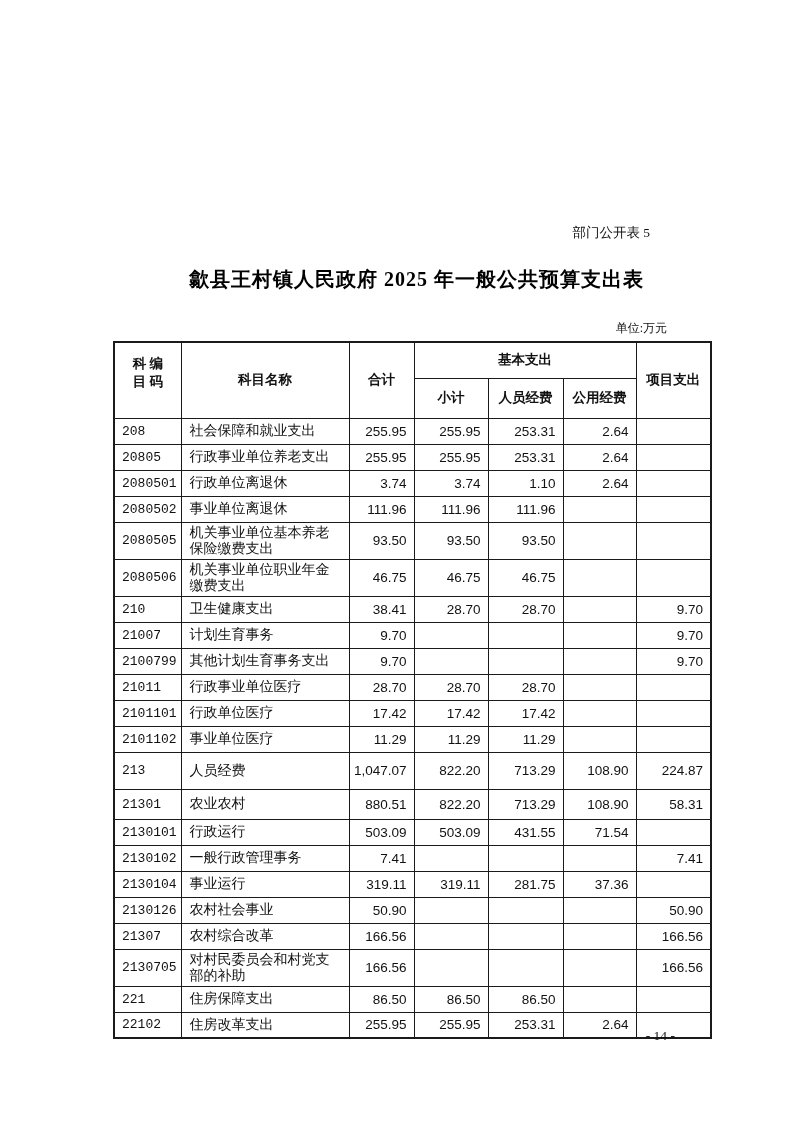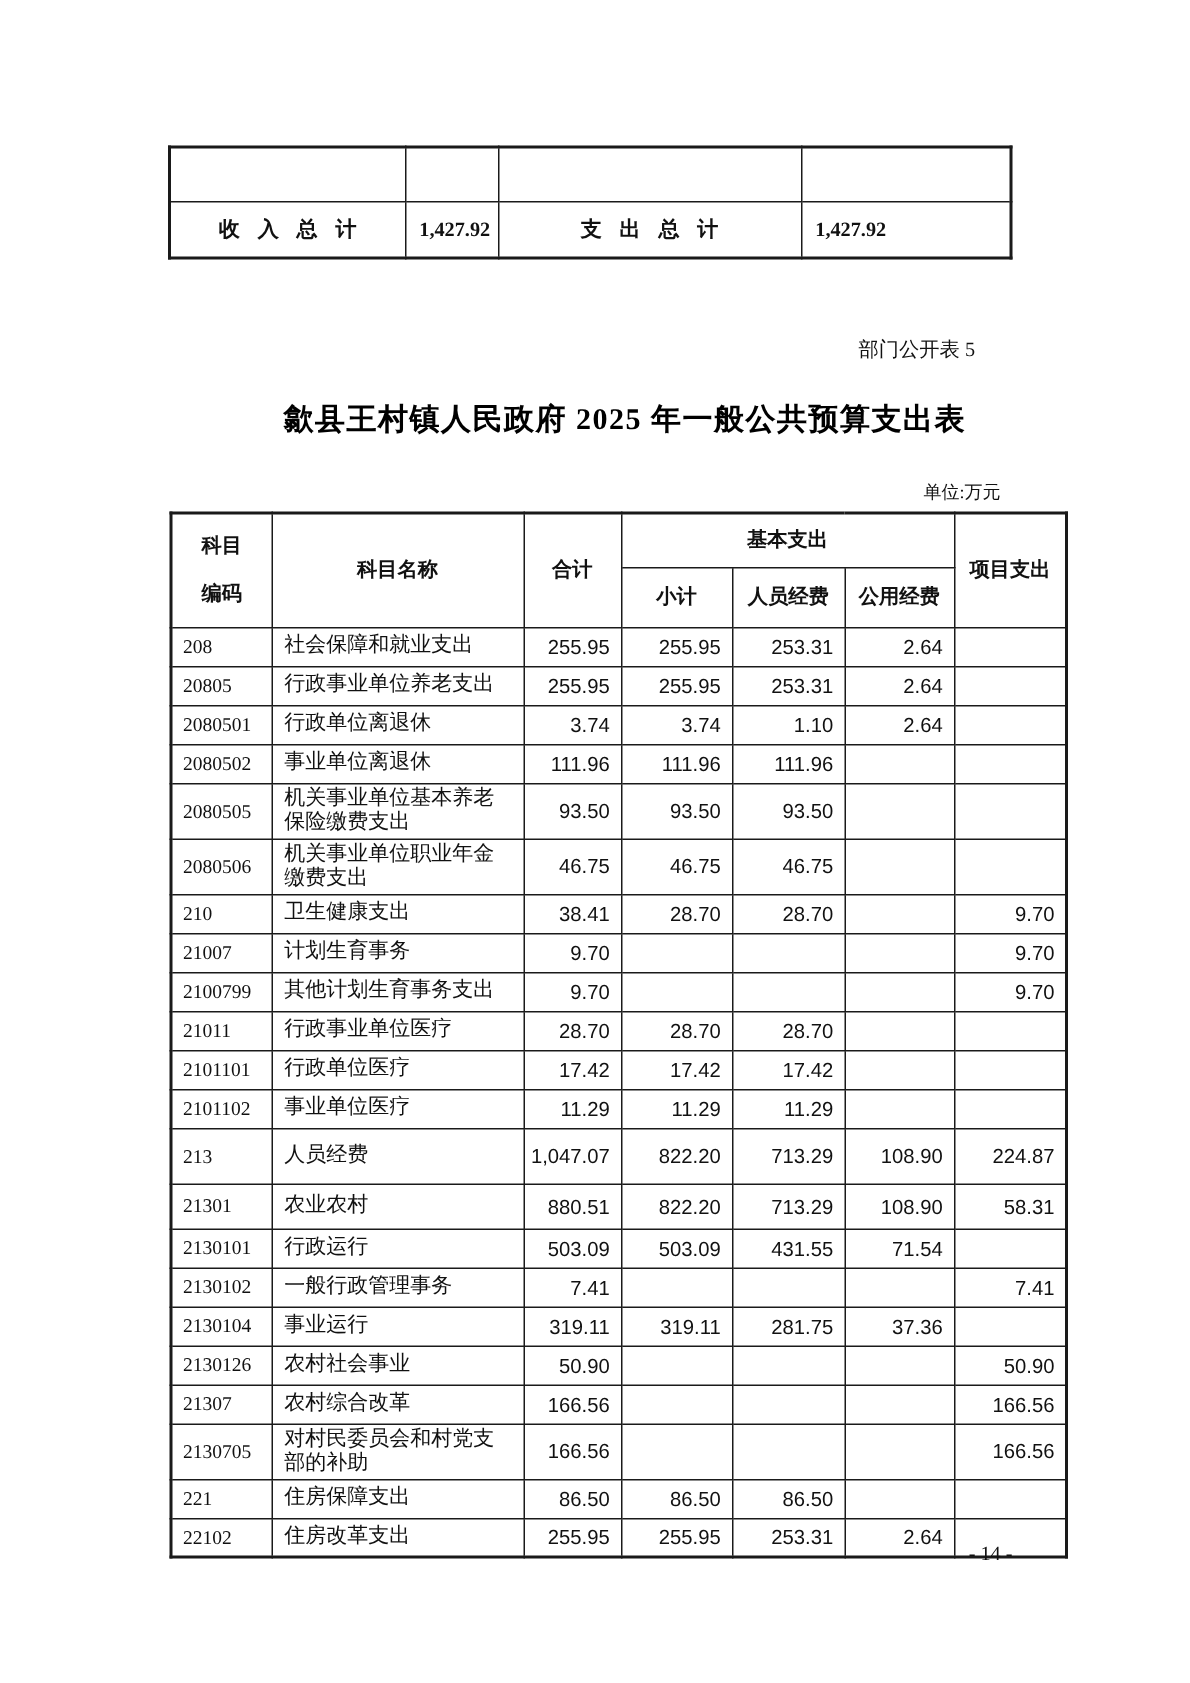--- a/index.html
+++ b/index.html
@@ -93,34 +93,34 @@
   .budget-table thead th {
     font-family: "Liberation Serif", serif;
     font-weight: bold;
     font-size: 13.5px;
     text-align: center;
   }
   .budget-table thead tr.h-top { height: 36px; }
   .budget-table thead tr.h-sub { height: 40px; }
   .code-head {
     display: flex;
-    flex-direction: column;
+    flex-direction: row;
     justify-content: space-between;
     height: 62px;
     padding: 6px 16px;
   }
   .budget-table tbody tr { height: 26px; }
   .budget-table tbody tr:nth-child(13) { height: 37px; }
   .budget-table tbody tr:nth-child(14) { height: 30px; padding-left: 31px; }
   .budget-table tbody td {
     font-size: 13.5px;
     color: #111111;
   }
   .budget-table td.col-code {
-    font-family: Liberation Serif, serif;
+    font-family: Liberation Mono, monospace;
     text-align: left;
     padding-left: 7px;
     font-size: 13px;
   }
   .budget-table td.col-name {
     font-family: "Liberation Serif", serif;
     text-align: left;
     padding: 2px 8px;
     font-size: 14px;
     line-height: 16px;
@@ -140,42 +140,20 @@
     right: 118px;
     font-size: 13.5px;
     color: #111111;
   }
 </style>
 </head>
 <body>
 
 <div class="page">
 
-  <table class="summary-table">
-    <colgroup>
-      <col style="width:157px">
-        <col style="width:62px">
-        <col style="width:202px">
-        <col style="width:140px">
-    </colgroup>
-    <tbody>
-        <tr class="r-empty">
-      <td></td>
-      <td></td>
-      <td></td>
-      <td></td>
-    </tr>
-    <tr class="r-total">
-      <td class="lbl">收入总计</td>
-      <td class="num">1,427.92</td>
-      <td class="lbl">支出总计</td>
-      <td class="num">1,427.92</td>
-    </tr>
-  </tbody>
-    </table>
 
   <div class="table-label">部门公开表 5</div>
   <div class="title">歙县王村镇人民政府 2025 年一般公共预算支出表</div>
   <div class="unit-note">单位:万元</div>
 
   <table class="budget-table">
     <colgroup>
       <col style="width:67px">
         <col style="width:168px">
         <col style="width:65px">

